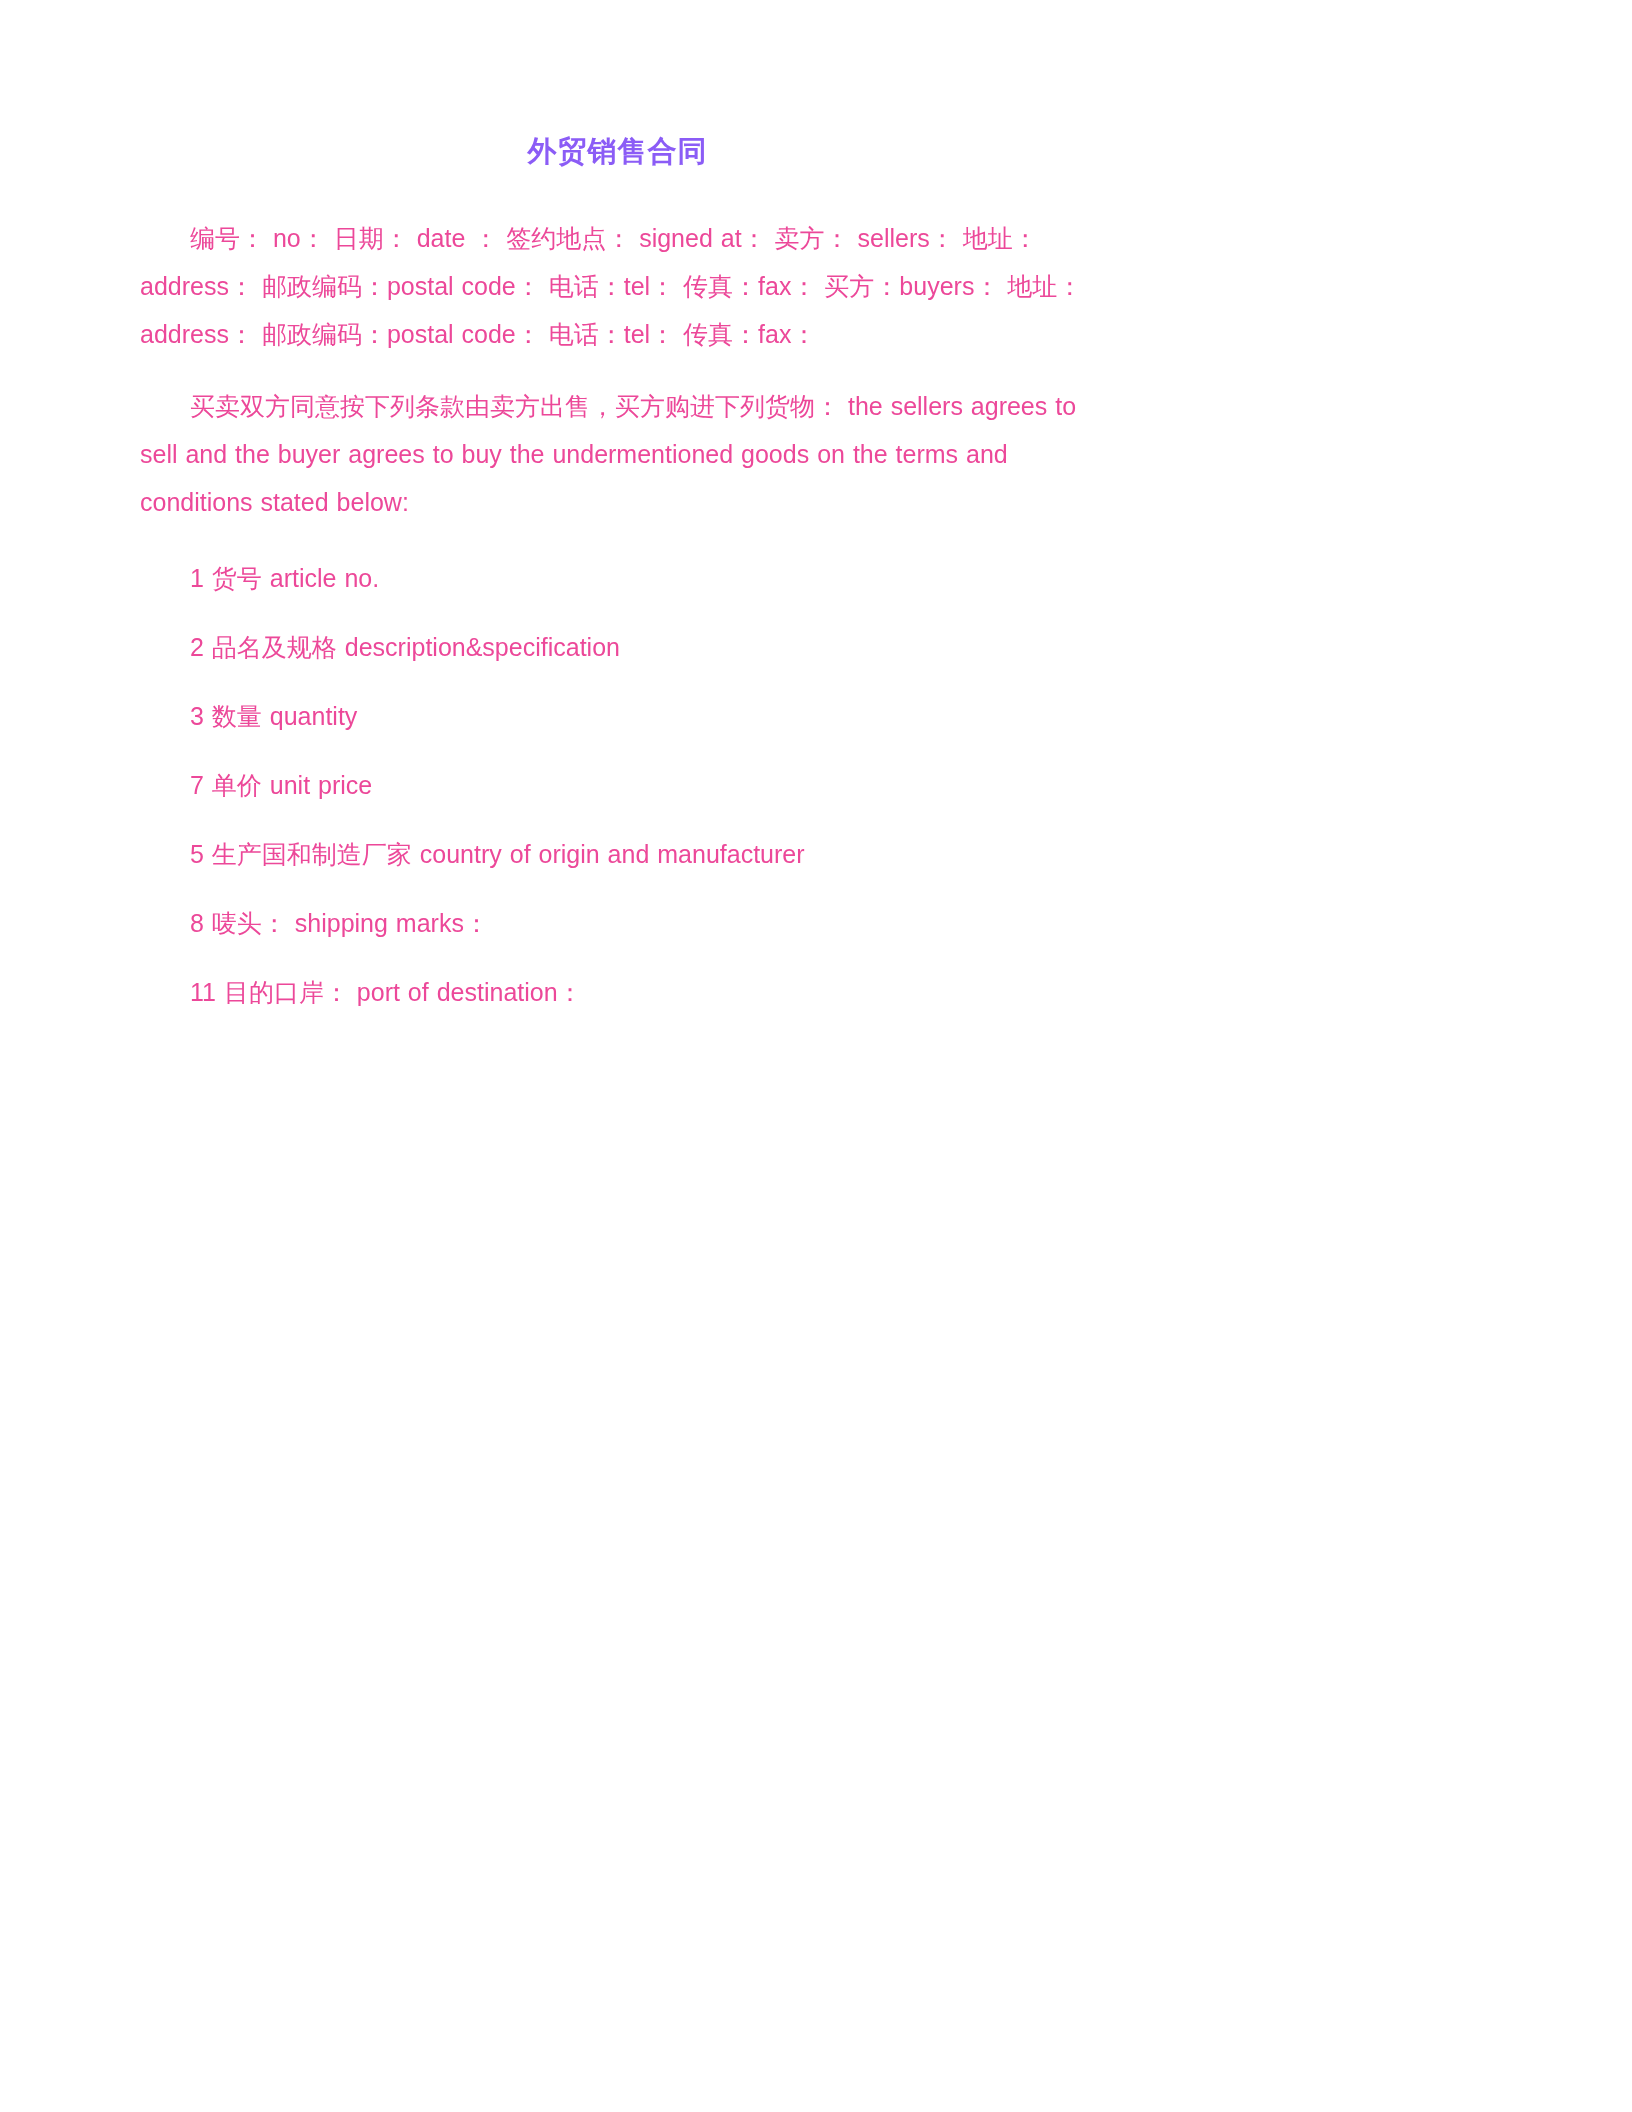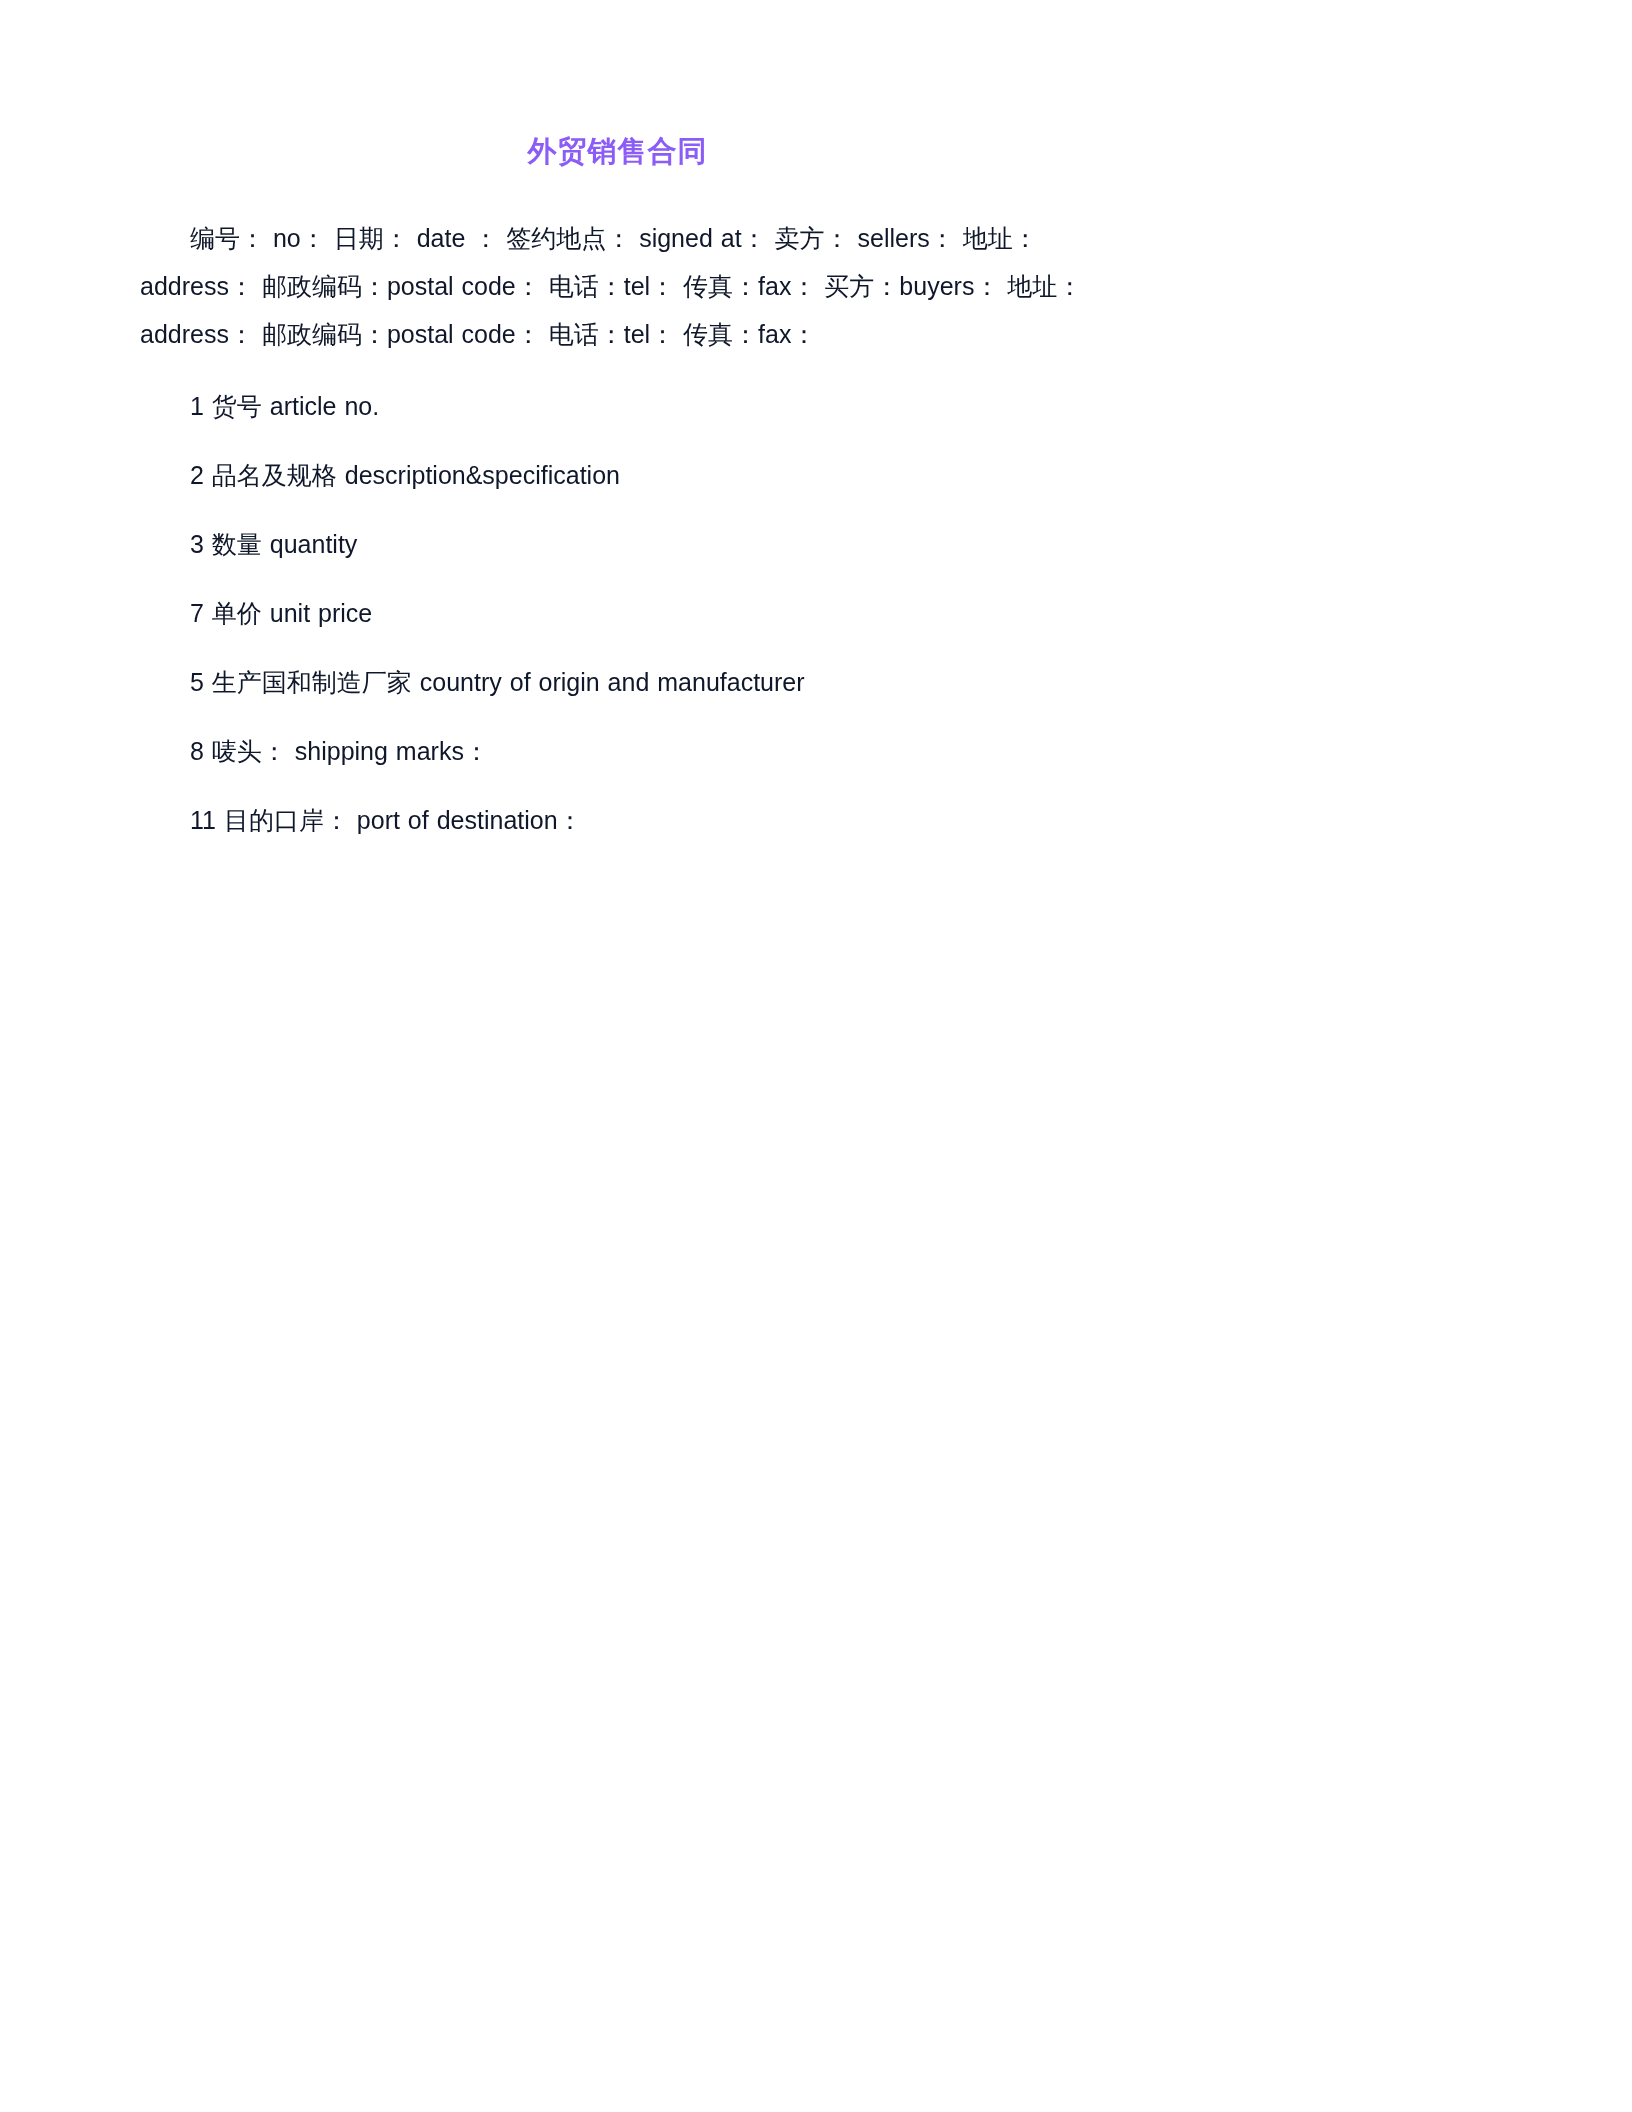--- a/index.html
+++ b/index.html
@@ -31,40 +31,41 @@
     text-align: center;
     margin: 0 0 42px 0;
     letter-spacing: 1px;
     color: #8b5cf6;
   }
   .para {
     font-size: 25px;
     line-height: 48px;
     margin: 0 0 24px 0;
     text-indent: 2em;
-    color: #0f172a;
+    color: #ec4899;
     word-spacing: 1px;
   }
   .para.item {
     margin: 0 0 21px 0;
   }
   .para.lead {
     margin-bottom: 28px;
   }
 </style>
 </head>
 <body>
 
 <div class="page">
   <div class="content">
 
     <h1 class="doc-title">外贸销售合同</h1>
 
     <p class="para">编号： no： 日期： date ： 签约地点： signed at： 卖方： sellers： 地址： address： 邮政编码：postal code： 电话：tel： 传真：fax： 买方：buyers： 地址： address： 邮政编码：postal code： 电话：tel： 传真：fax：</p>
 
+    <p class="para lead">买卖双方同意按下列条款由卖方出售，买方购进下列货物： the sellers agrees to sell and the buyer agrees to buy the undermentioned goods on the terms and conditions stated below:</p>
 
     <p class="para item">1 货号 article no.</p>
 
     <p class="para item">2 品名及规格 description&amp;specification</p>
 
     <p class="para item">3 数量 quantity</p>
 
     <p class="para item">7 单价 unit price</p>
 
 

